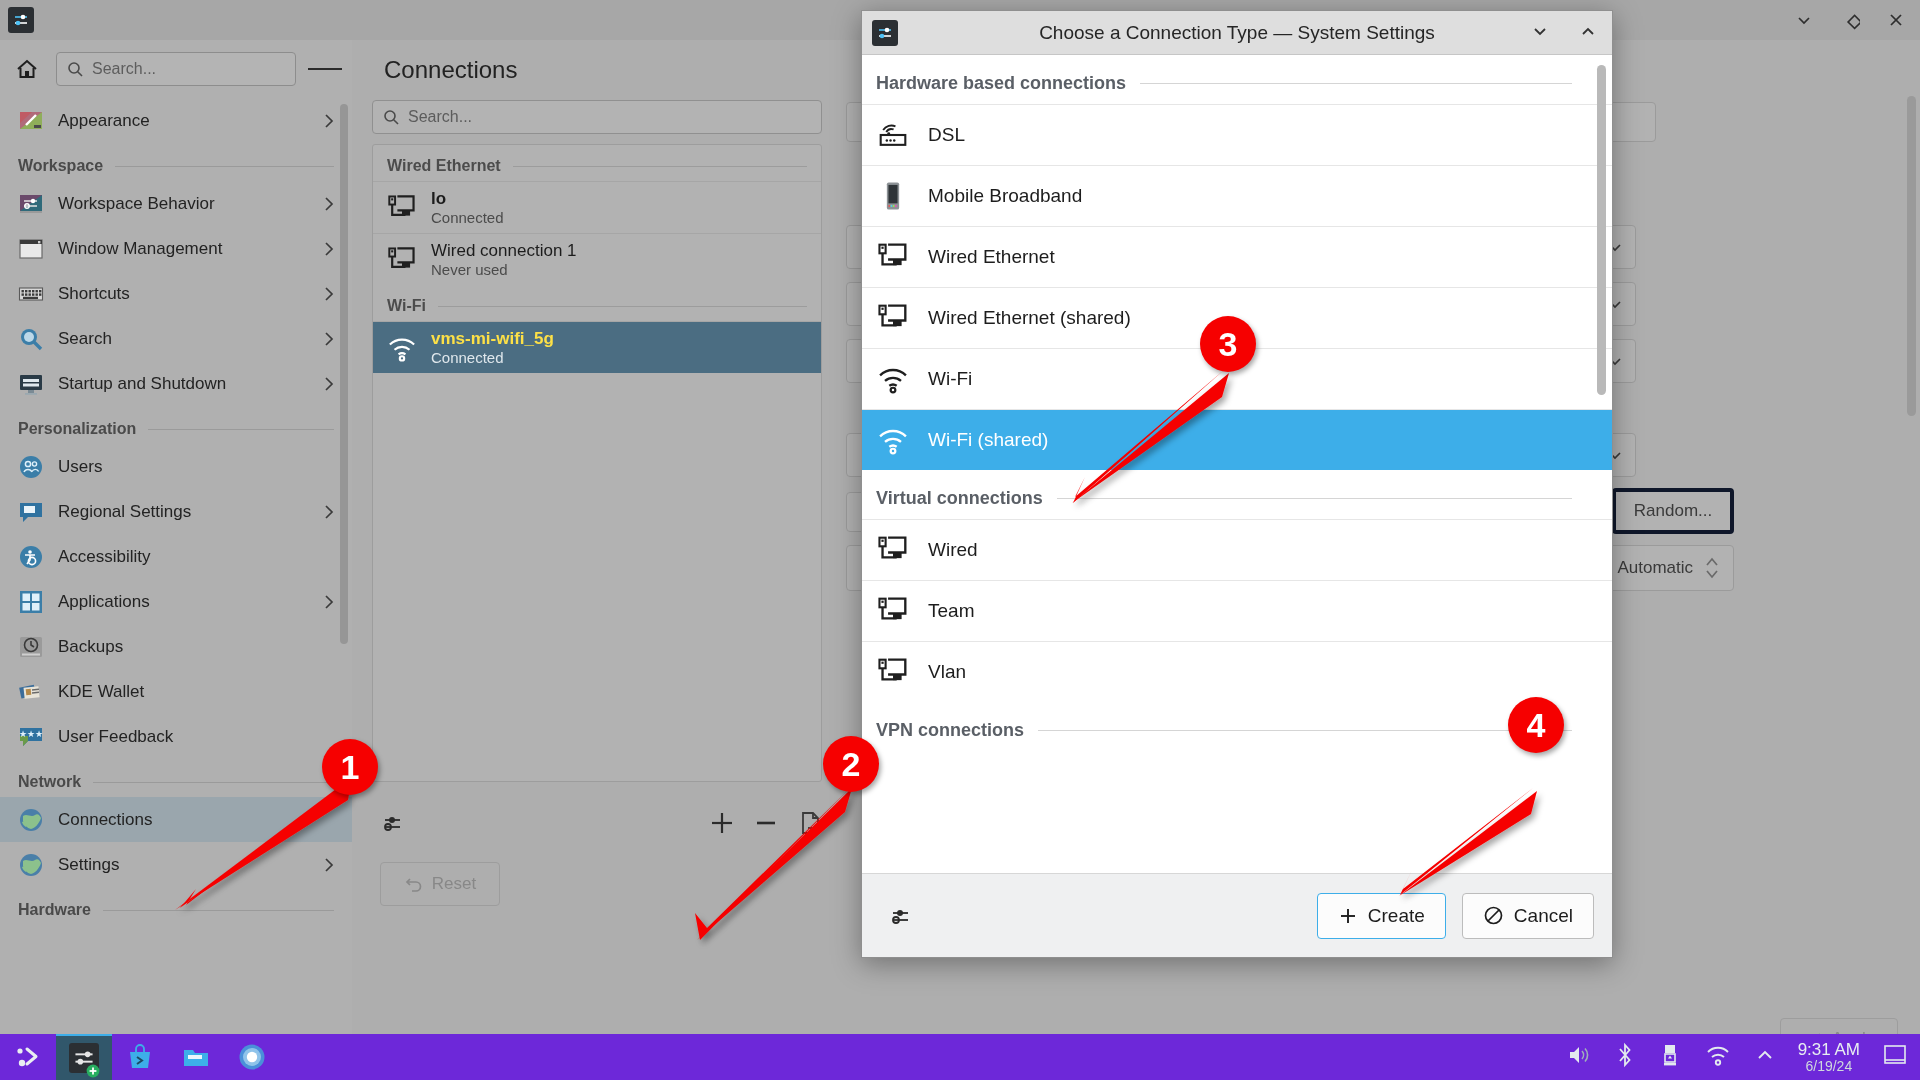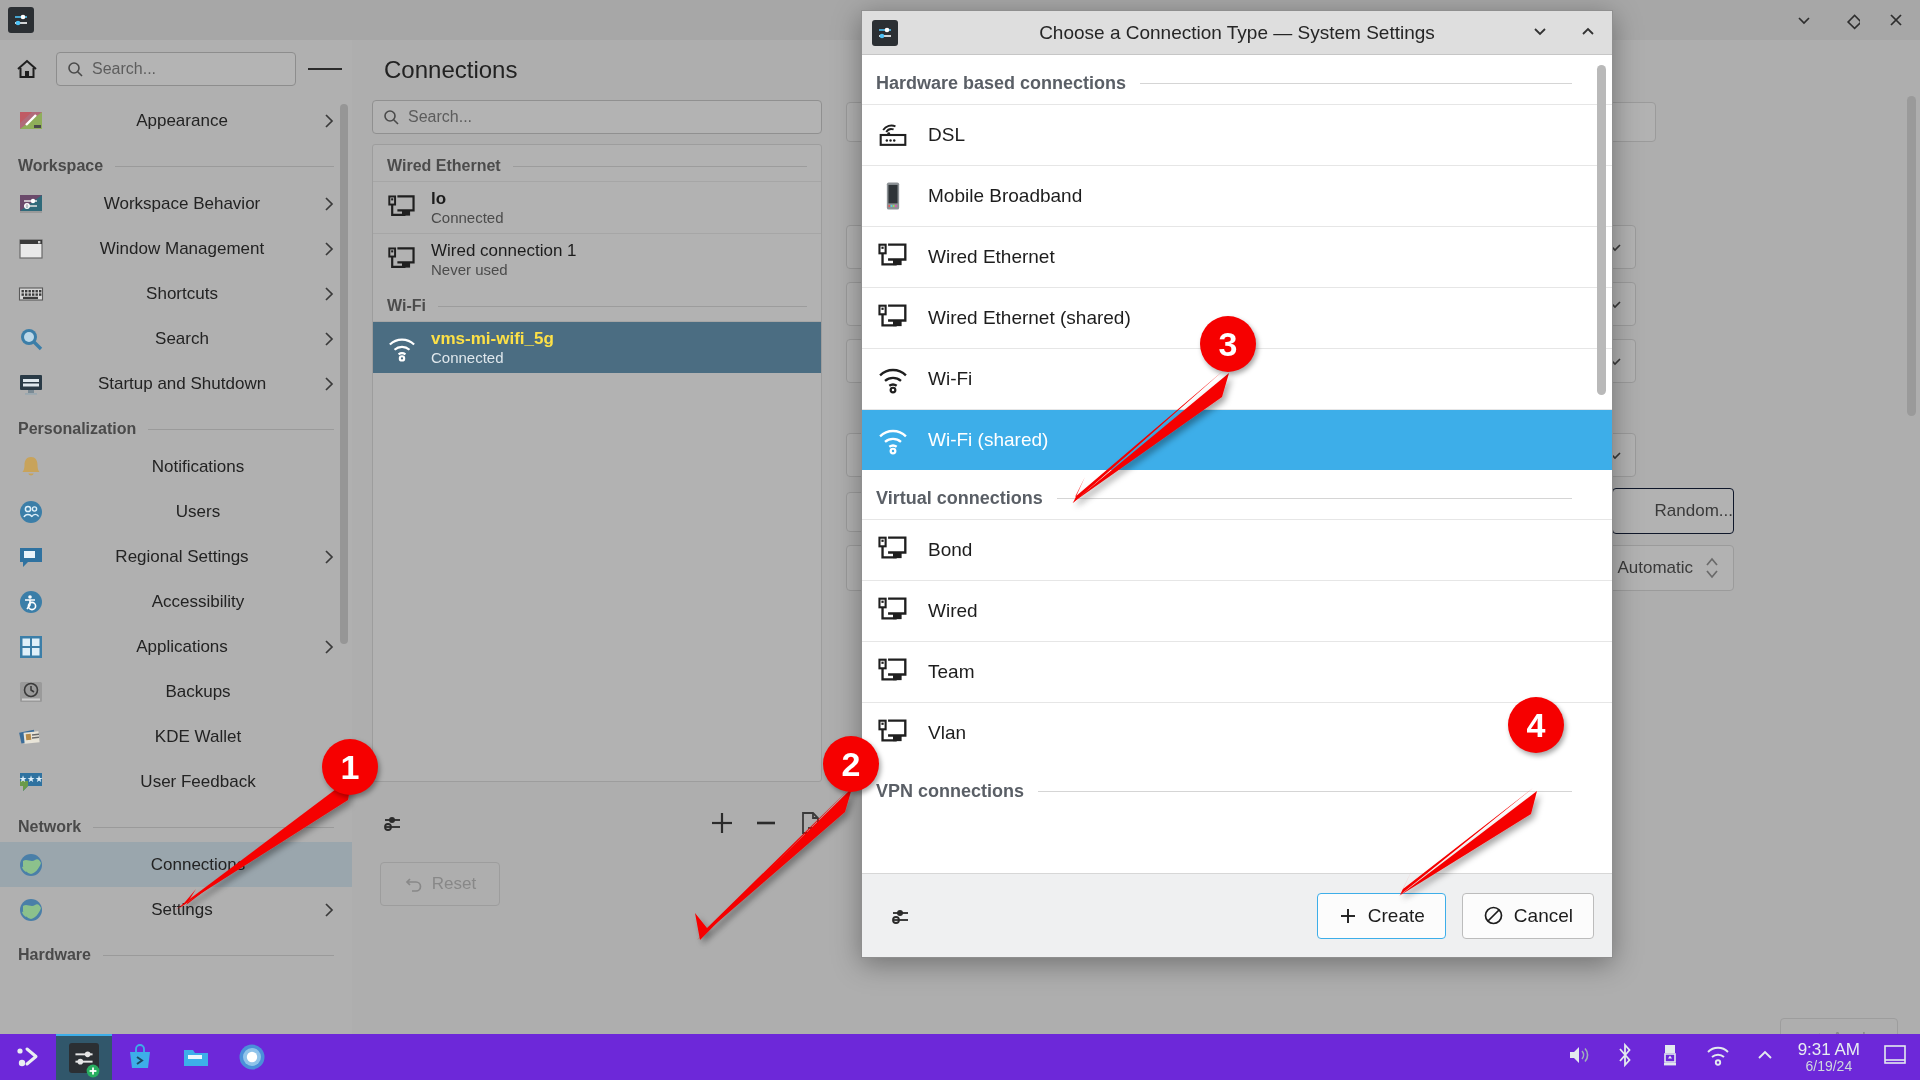--- a/index.html
+++ b/index.html
@@ -55,21 +55,21 @@
   .hamburger { width: 34px; height: 34px; display:flex; align-items:center; justify-content:center; }
   .hamburger span { display:block; width:24px; height:2px; background:#2b2b2b; margin:3px 0; }
 
   .sidebar-scroll { position: relative; height: 936px; overflow: hidden; }
   .sb-item {
     display: flex; align-items: center; height: 45px; padding: 0 14px 0 18px; gap: 14px;
     font-size: 17px; color: #232323;
   }
   .sb-item.selected { background: #9aa6ad; }
   .sb-item .ico { width: 26px; height: 26px; flex: none; border-radius: 2px; }
-  .sb-item .lbl { flex: 1; text-align: center; }
+  .sb-item .lbl { flex: 1; }
   .sb-group {
     display: flex; align-items: center; gap: 12px;
     padding: 14px 18px 6px 18px; font-size: 16px; font-weight: bold; color: #4a4a4a;
   }
   .sb-group .rule { flex: 1; height: 1px; background: #9a9a9a; }
   .sb-scrollbar {
     position: absolute; right: 4px; top: 6px; width: 8px; height: 540px;
     background: #969696; border-radius: 4px;
   }
 
@@ -373,27 +373,20 @@
               <svg width="18" height="18" viewBox="0 0 18 18">
                 <polyline points="6,3 12,9 6,15" fill="none" stroke="#3a3a3a" stroke-width="1.7"></polyline>
               </svg>
             </div>
             <div class="sb-group">
               <span>Personalization</span>
               <span class="rule"></span>
             </div>
             <div class="sb-item">
               <svg width="26" height="26" viewBox="0 0 26 26" class="ico">
-                <path d="M13 3 C8.5 3 6.5 6.5 6.5 11 C6.5 16 4.5 18 4.5 18 L21.5 18 C21.5 18 19.5 16 19.5 11 C19.5 6.5 17.5 3 13 3 Z" fill="#c8a35a"></path>
-                <path d="M10.3 19.5 A2.8 2.8 0 0 0 15.7 19.5 Z" fill="#c8a35a"></path>
-              </svg>
-              <span class="lbl">Notifications</span>
-            </div>
-            <div class="sb-item">
-              <svg width="26" height="26" viewBox="0 0 26 26" class="ico">
                 <circle cx="13" cy="13" r="11" fill="#3b7ea8"></circle>
                 <circle cx="10" cy="10" r="2.6" fill="none" stroke="#dff0fa" stroke-width="1.5"></circle>
                 <path d="M6 18 A4.4 4.4 0 0 1 14 18" fill="none" stroke="#dff0fa" stroke-width="1.5"></path>
                 <circle cx="16.5" cy="10" r="2.1" fill="none" stroke="#dff0fa" stroke-width="1.4"></circle>
                 <path d="M14 17.5 A3.6 3.6 0 0 1 20.6 17.5" fill="none" stroke="#dff0fa" stroke-width="1.4"></path>
               </svg>
               <span class="lbl">Users</span>
             </div>
             <div class="sb-item">
               <svg width="26" height="26" viewBox="0 0 26 26" class="ico">
@@ -614,21 +607,21 @@
       </div>
 
       <div class="dp-combo dp-row" style="left:4px; top:393px; width:790px; height:44px;">
         <svg width="20" height="20" viewBox="0 0 20 20">
             <polyline points="5,8 10,13 15,8" fill="none" stroke="#3a3a3a" stroke-width="1.7"></polyline>
           </svg>
       </div>
 
       <div class="dp-field dp-row" style="left:4px; top:452px; width:755px; height:40px;"></div>
 
-      <div class="dp-row" style="left:770px; top:448px; width:122px; height:46px; border:1px solid #0f172a; border-radius:4px; background:#b2b2b2; display:flex; align-items:center; justify-content:flex-end;">
+      <div class="dp-row" style="left:770px; top:448px; width:122px; height:46px; border:4px solid #0f172a; border-radius:4px; background:#b2b2b2; display:flex; align-items:center; justify-content:center;">
         <span class="dp-label">Random...</span>
       </div>
 
       <div class="dp-row" style="left:4px; top:505px; width:888px; height:46px; border:1px solid #9b9b9b; border-radius:4px; background:#b2b2b2; display:flex; align-items:center; justify-content:flex-end; gap:10px; padding-right:12px;">
         <span class="dp-label">Automatic</span>
         <svg width="18" height="30" viewBox="0 0 18 30">
           <polyline points="4,12 9,6 14,12" fill="none" stroke="#6a6a6a" stroke-width="1.7"></polyline>
           <polyline points="4,18 9,24 14,18" fill="none" stroke="#6a6a6a" stroke-width="1.7"></polyline>
         </svg>
       </div>
@@ -755,56 +748,44 @@
           <div class="dl-item">
             <span class="ico">
               <svg width="32" height="32" viewBox="0 0 26 26">
                 <rect x="2" y="3" width="5" height="7" fill="none" stroke="#1f1f1f" stroke-width="1.7"></rect>
                 <rect x="3.6" y="4.6" width="1.8" height="1.8" fill="#1f1f1f"></rect>
                 <path d="M9 3 L23 3 L23 15 L9 15" fill="none" stroke="#1f1f1f" stroke-width="1.9"></path>
                 <path d="M4.5 10 L4.5 19 L16 19" fill="none" stroke="#1f1f1f" stroke-width="1.9"></path>
                 <rect x="13" y="15" width="7" height="4.6" fill="#1f1f1f"></rect>
               </svg>
             </span>
-            <span>Bond</span>
+            <span>Wired</span>
           </div>
           <div class="dl-item">
             <span class="ico">
               <svg width="32" height="32" viewBox="0 0 26 26">
                 <rect x="2" y="3" width="5" height="7" fill="none" stroke="#1f1f1f" stroke-width="1.7"></rect>
                 <rect x="3.6" y="4.6" width="1.8" height="1.8" fill="#1f1f1f"></rect>
                 <path d="M9 3 L23 3 L23 15 L9 15" fill="none" stroke="#1f1f1f" stroke-width="1.9"></path>
                 <path d="M4.5 10 L4.5 19 L16 19" fill="none" stroke="#1f1f1f" stroke-width="1.9"></path>
                 <rect x="13" y="15" width="7" height="4.6" fill="#1f1f1f"></rect>
               </svg>
             </span>
-            <span>Wired</span>
+            <span>Team</span>
           </div>
           <div class="dl-item">
             <span class="ico">
               <svg width="32" height="32" viewBox="0 0 26 26">
                 <rect x="2" y="3" width="5" height="7" fill="none" stroke="#1f1f1f" stroke-width="1.7"></rect>
                 <rect x="3.6" y="4.6" width="1.8" height="1.8" fill="#1f1f1f"></rect>
                 <path d="M9 3 L23 3 L23 15 L9 15" fill="none" stroke="#1f1f1f" stroke-width="1.9"></path>
                 <path d="M4.5 10 L4.5 19 L16 19" fill="none" stroke="#1f1f1f" stroke-width="1.9"></path>
                 <rect x="13" y="15" width="7" height="4.6" fill="#1f1f1f"></rect>
               </svg>
             </span>
-            <span>Team</span>
-          </div>
-          <div class="dl-item">
-            <span class="ico">
-              <svg width="32" height="32" viewBox="0 0 26 26">
-                <rect x="2" y="3" width="5" height="7" fill="none" stroke="#1f1f1f" stroke-width="1.7"></rect>
-                <rect x="3.6" y="4.6" width="1.8" height="1.8" fill="#1f1f1f"></rect>
-                <path d="M9 3 L23 3 L23 15 L9 15" fill="none" stroke="#1f1f1f" stroke-width="1.9"></path>
-                <path d="M4.5 10 L4.5 19 L16 19" fill="none" stroke="#1f1f1f" stroke-width="1.9"></path>
-                <rect x="13" y="15" width="7" height="4.6" fill="#1f1f1f"></rect>
-              </svg>
-            </span>
             <span>Vlan</span>
           </div>
           <div class="dl-group">
             <span>VPN connections</span>
             <span class="rule"></span>
           </div>
         </div>
       <div class="dlg-scrollthumb"></div>
     </div>
 

